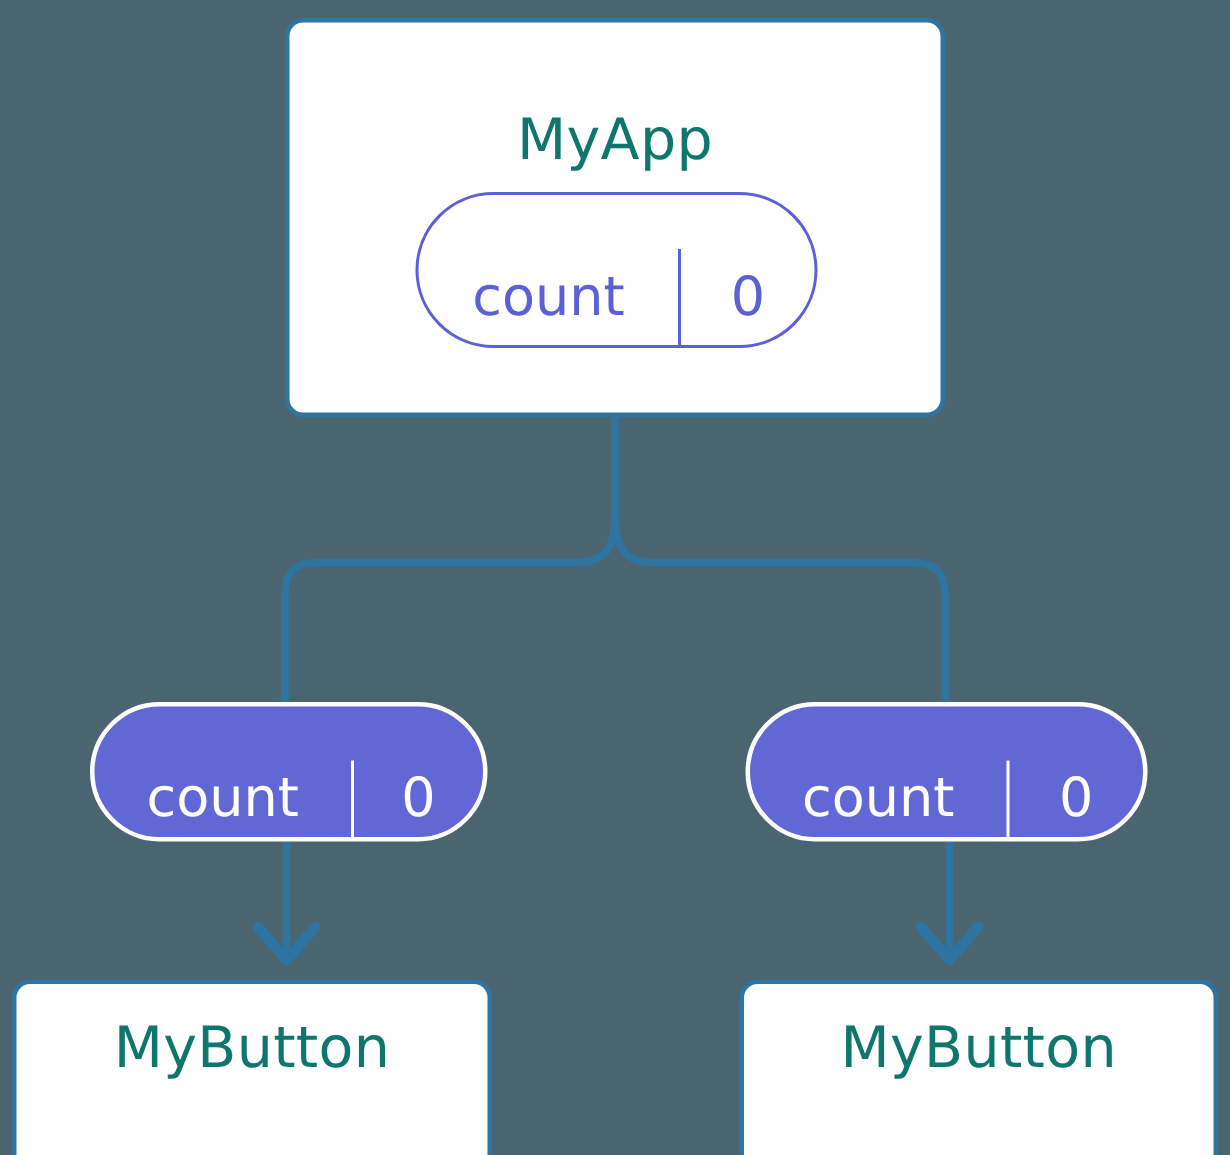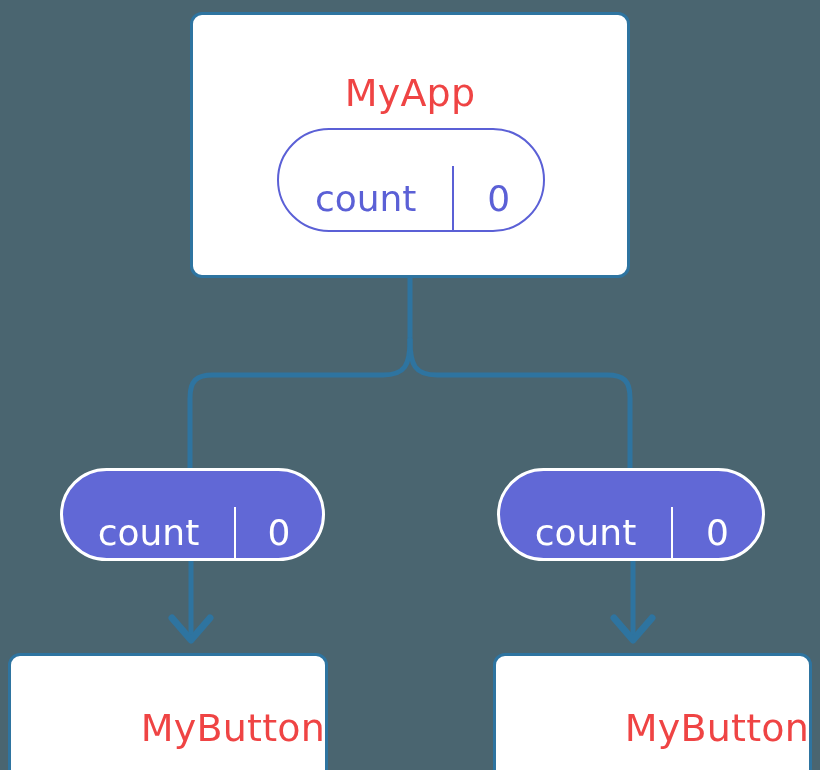--- a/index.html
+++ b/index.html
@@ -32,21 +32,21 @@
     position: absolute;
     box-sizing: border-box;
     background: #ffffff;
     border: 3px solid #2e74a0;
     border-radius: 12px;
   }
   .component-title {
     position: absolute;
     width: 100%;
     text-align: center;
-    color: #ef4444;
+    color: #0f766e;
     font-size: 38px;
     font-family: "DejaVu Sans", sans-serif;
     letter-spacing: 0.2px;
     white-space: nowrap;
   }
 
   #app-box {
     left: 190px;
     top: 12px;
     width: 440px;
@@ -64,22 +64,21 @@
   }
   #button-box-left {
     left: 8px;
     width: 320px;
   }
   #button-box-right {
     left: 493px;
     width: 319px;
   }
   .button-box .component-title {
-    top: 50px;
-    text-align: right;
+    top: 20px;
   }
 
   
   .pill {
     position: absolute;
     box-sizing: border-box;
     display: flex;
     align-items: stretch;
     border-radius: 60px;
     overflow: hidden;

